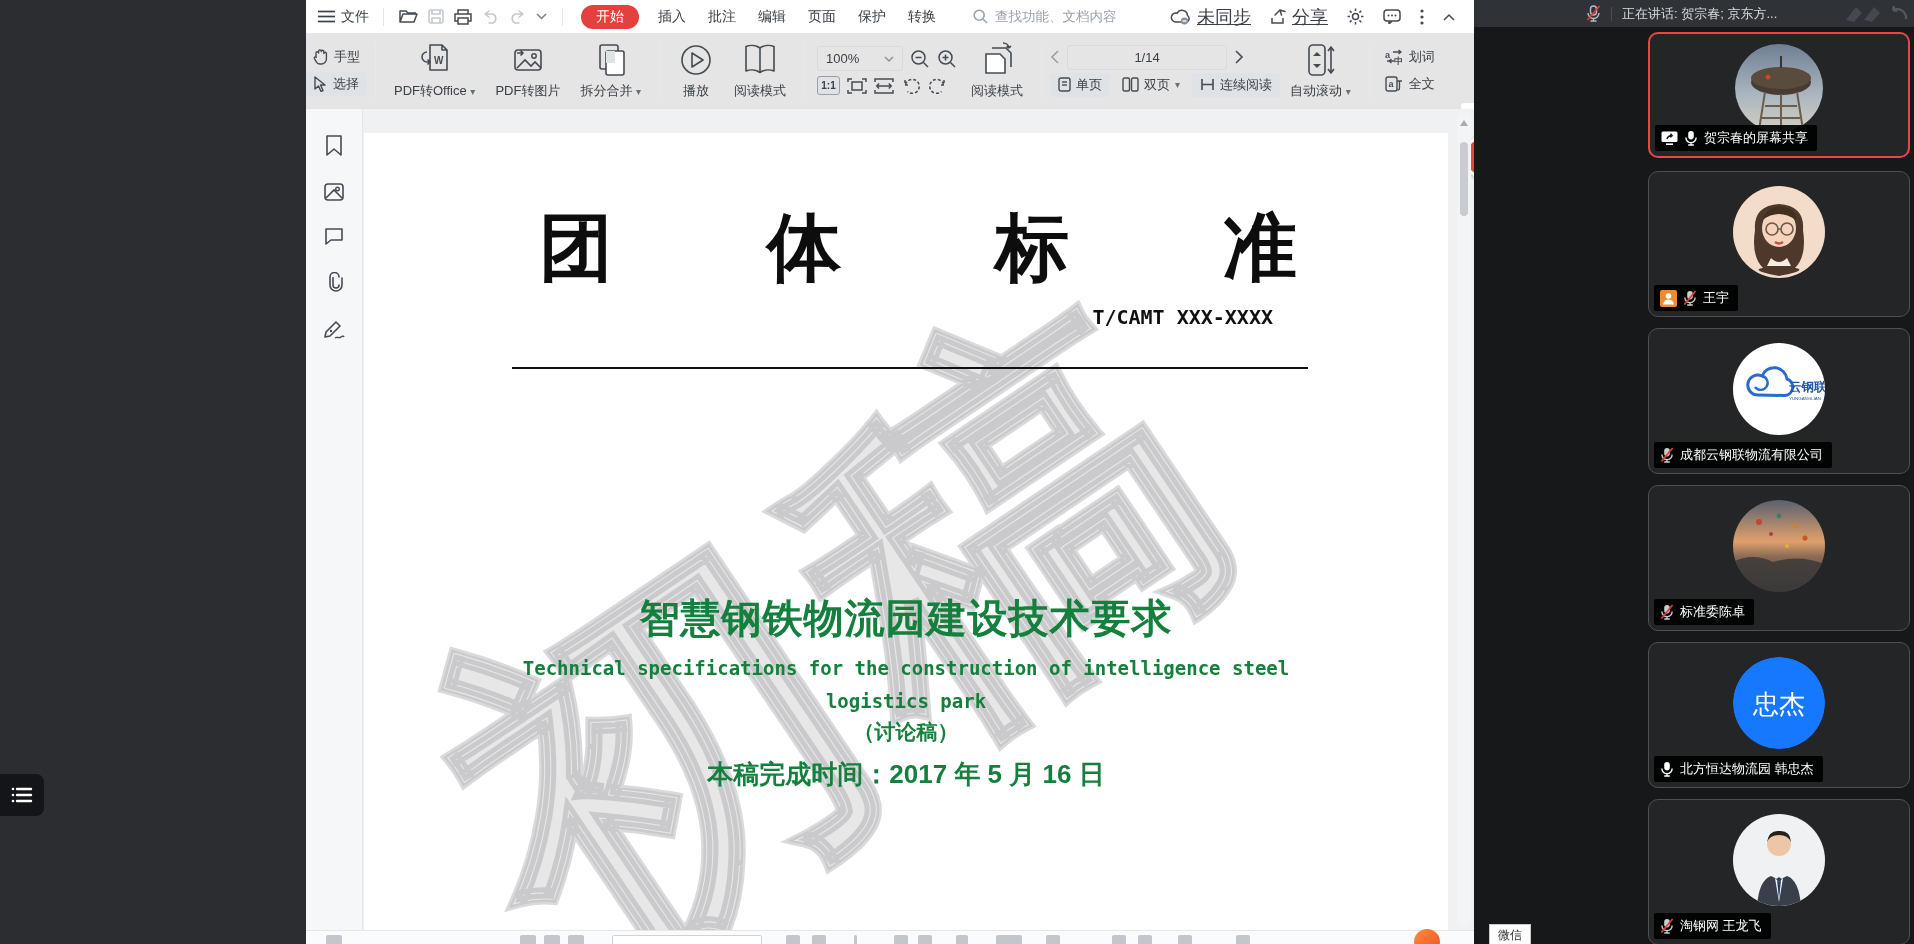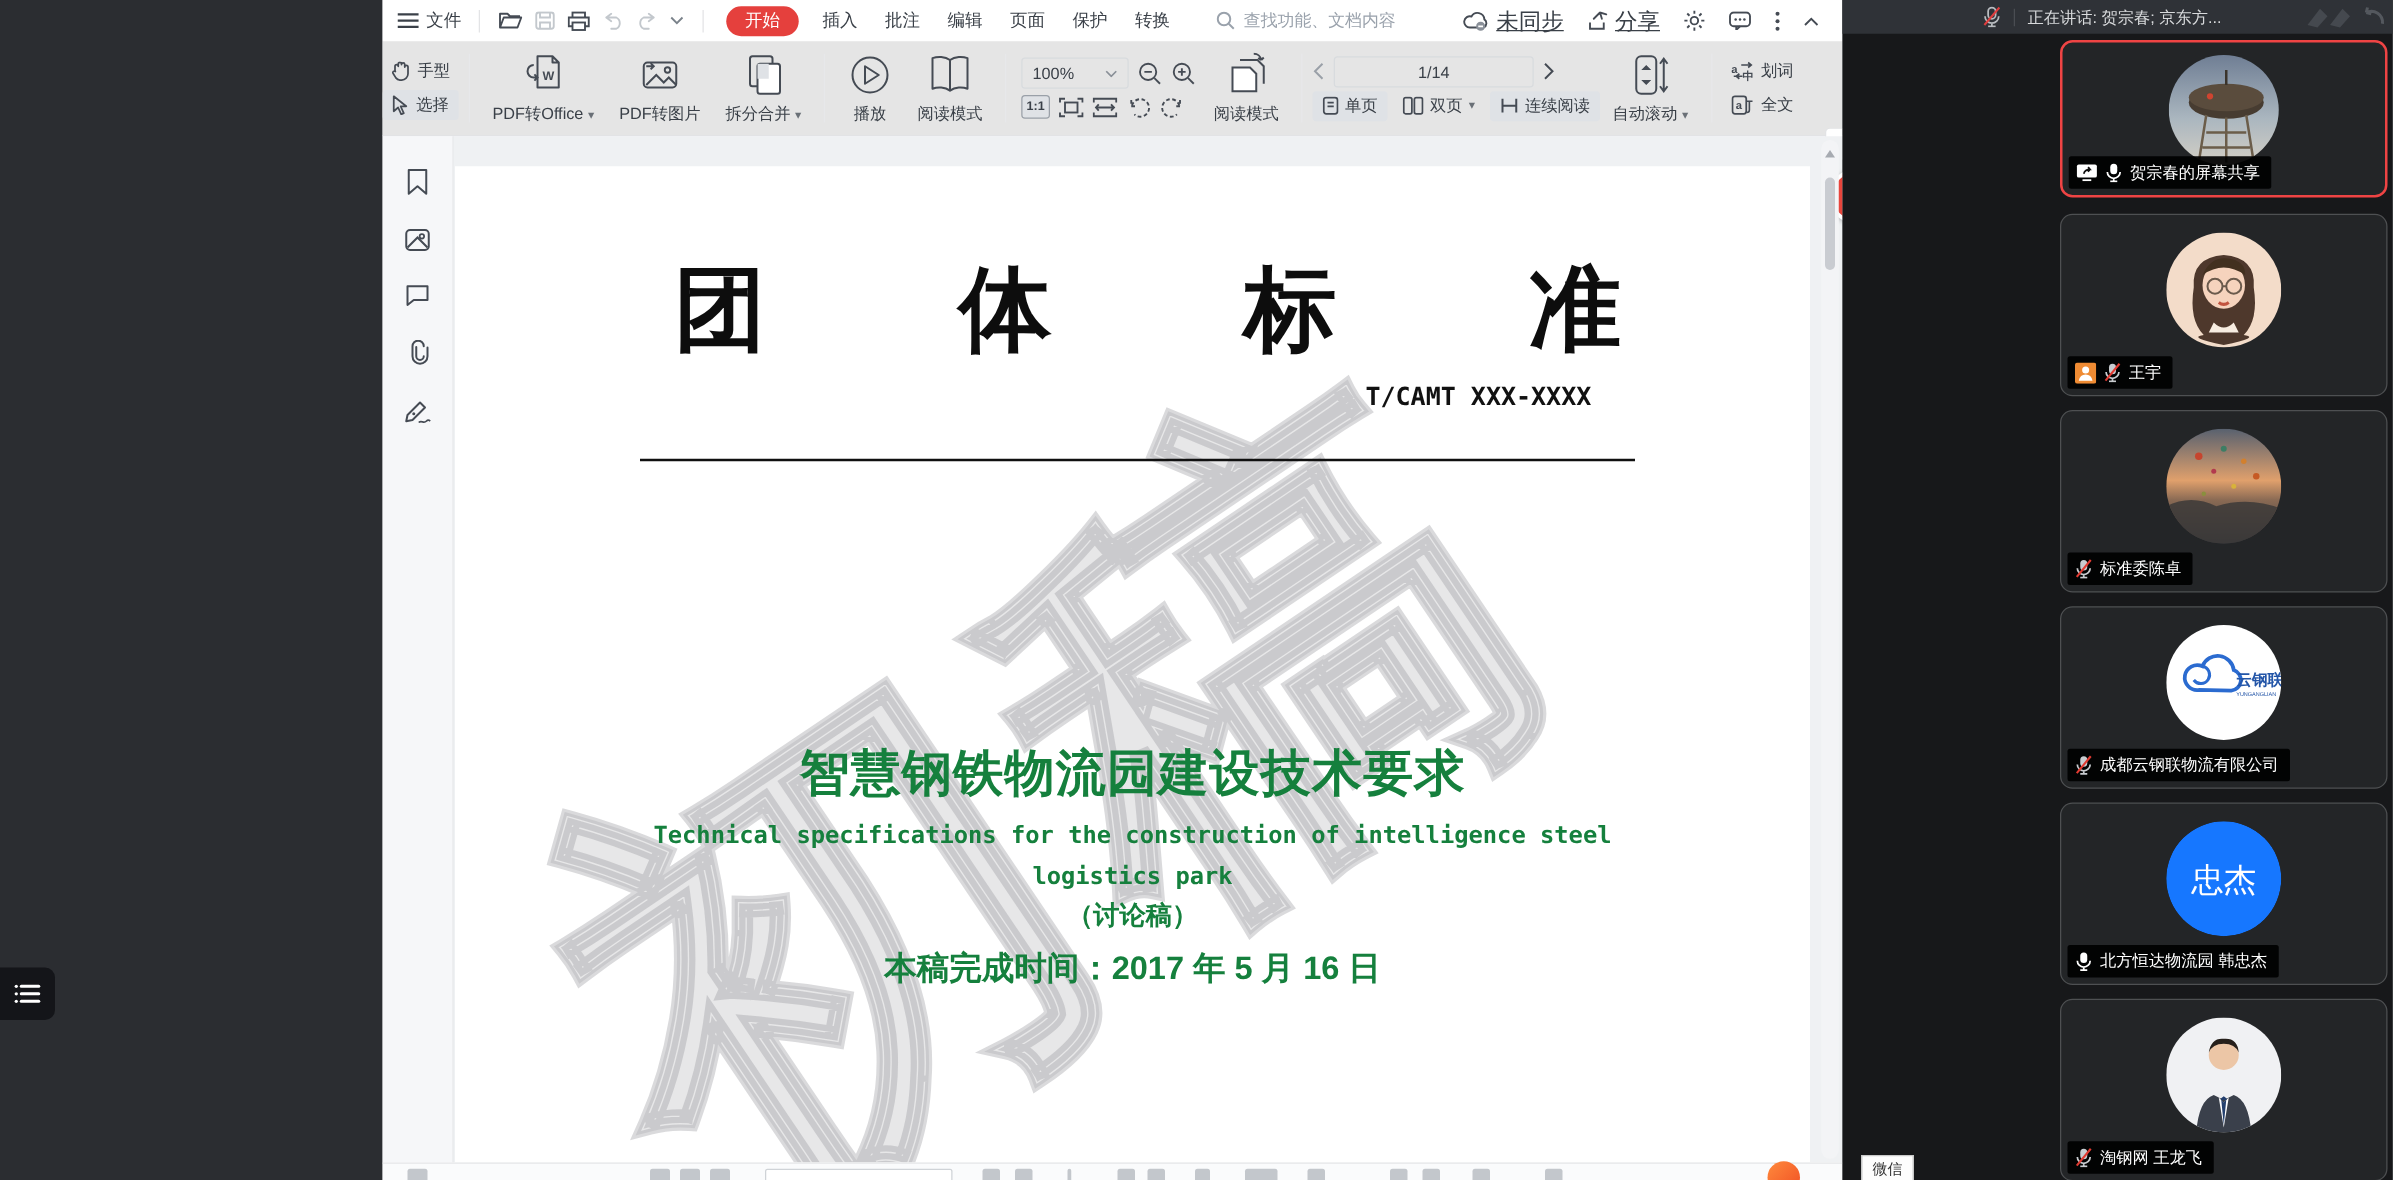--- a/index.html
+++ b/index.html
@@ -568,20 +568,39 @@
             <rect x="4.5" y="1" width="6" height="9" rx="3" fill="#c9ccd0"></rect>
             <path d="M2 8 a5.5 5.5 0 0 0 11 0 M7.5 13.5 V16 M4.5 16 h6" fill="none" stroke="#c9ccd0" stroke-width="1.5"></path>
             <line x1="1.5" y1="15.5" x2="13.5" y2="1" stroke="#e23b32" stroke-width="1.8"></line>
           </svg>
           <span>王宇</span>
         </div>
       </div>
       <div class="tile" style="height: 146px;">
         <div class="av" style="height: 92px; width: 92px; top: 14px;">
           <svg width="92" height="92" viewBox="0 0 92 92">
+            <rect width="92" height="92" fill="#ffffff"></rect>
+            <path d="M26 52 a10 10 0 1 1 3-19 a13 13 0 0 1 25 3 a8.5 8.5 0 0 1-2 16.5 z" fill="none" stroke="#2b6bd0" stroke-width="3"></path>
+            <path d="M22 44 a7 7 0 1 0 7-11" fill="none" stroke="#2b6bd0" stroke-width="2.4"></path>
+            <text x="56" y="48" font-size="12.5" font-weight="bold" fill="#2456a8" font-family="sans-serif">云钢联</text>
+            <text x="56" y="57" font-size="4.4" fill="#2456a8" font-family="sans-serif">YUNGANGLIAN</text>
+          </svg>
+        </div>
+        <div class="nameplate">
+          <svg width="14" height="16" viewBox="0 0 15 17">
+            <rect x="4.5" y="1" width="6" height="9" rx="3" fill="#c9ccd0"></rect>
+            <path d="M2 8 a5.5 5.5 0 0 0 11 0 M7.5 13.5 V16 M4.5 16 h6" fill="none" stroke="#c9ccd0" stroke-width="1.5"></path>
+            <line x1="1.5" y1="15.5" x2="13.5" y2="1" stroke="#e23b32" stroke-width="1.8"></line>
+          </svg>
+          <span>成都云钢联物流有限公司</span>
+        </div>
+      </div>
+      <div class="tile" style="height: 146px;">
+        <div class="av" style="height: 92px; width: 92px; top: 14px;">
+          <svg width="92" height="92" viewBox="0 0 92 92">
             <defs>
               <linearGradient id="bs" x1="0" y1="0" x2="0" y2="1">
                 <stop offset="0" stop-color="#58616f"></stop>
                 <stop offset="0.45" stop-color="#e0a06c"></stop>
                 <stop offset="0.62" stop-color="#8a6a54"></stop>
                 <stop offset="1" stop-color="#33363c"></stop>
               </linearGradient>
             </defs>
             <rect width="92" height="92" fill="url(#bs)"></rect>
             <path d="M0 62 q20-10 40 0 q26-8 52 2 V92 H0 z" fill="#3c3a38" opacity="0.85"></path>
@@ -599,39 +618,20 @@
             <rect x="4.5" y="1" width="6" height="9" rx="3" fill="#c9ccd0"></rect>
             <path d="M2 8 a5.5 5.5 0 0 0 11 0 M7.5 13.5 V16 M4.5 16 h6" fill="none" stroke="#c9ccd0" stroke-width="1.5"></path>
             <line x1="1.5" y1="15.5" x2="13.5" y2="1" stroke="#e23b32" stroke-width="1.8"></line>
           </svg>
           <span>标准委陈卓</span>
         </div>
       </div>
       <div class="tile" style="height: 146px;">
         <div class="av" style="height: 92px; width: 92px; top: 14px;">
           <svg width="92" height="92" viewBox="0 0 92 92">
-            <rect width="92" height="92" fill="#ffffff"></rect>
-            <path d="M26 52 a10 10 0 1 1 3-19 a13 13 0 0 1 25 3 a8.5 8.5 0 0 1-2 16.5 z" fill="none" stroke="#2b6bd0" stroke-width="3"></path>
-            <path d="M22 44 a7 7 0 1 0 7-11" fill="none" stroke="#2b6bd0" stroke-width="2.4"></path>
-            <text x="56" y="48" font-size="12.5" font-weight="bold" fill="#2456a8" font-family="sans-serif">云钢联</text>
-            <text x="56" y="57" font-size="4.4" fill="#2456a8" font-family="sans-serif">YUNGANGLIAN</text>
-          </svg>
-        </div>
-        <div class="nameplate">
-          <svg width="14" height="16" viewBox="0 0 15 17">
-            <rect x="4.5" y="1" width="6" height="9" rx="3" fill="#c9ccd0"></rect>
-            <path d="M2 8 a5.5 5.5 0 0 0 11 0 M7.5 13.5 V16 M4.5 16 h6" fill="none" stroke="#c9ccd0" stroke-width="1.5"></path>
-            <line x1="1.5" y1="15.5" x2="13.5" y2="1" stroke="#e23b32" stroke-width="1.8"></line>
-          </svg>
-          <span>成都云钢联物流有限公司</span>
-        </div>
-      </div>
-      <div class="tile" style="height: 146px;">
-        <div class="av" style="height: 92px; width: 92px; top: 14px;">
-          <svg width="92" height="92" viewBox="0 0 92 92">
             <rect width="92" height="92" fill="#1677ff" rx="46"></rect>
             <text x="46" y="56" font-size="26" fill="#fff" text-anchor="middle" font-family="sans-serif">忠杰</text>
           </svg>
         </div>
         <div class="nameplate">
           <svg width="14" height="16" viewBox="0 0 15 17">
             <rect x="4.5" y="1" width="6" height="9" rx="3" fill="#fff"></rect>
             <path d="M2 8 a5.5 5.5 0 0 0 11 0 M7.5 13.5 V16 M4.5 16 h6" fill="none" stroke="#fff" stroke-width="1.5"></path>
           </svg>
           <span>北方恒达物流园 韩忠杰</span>

